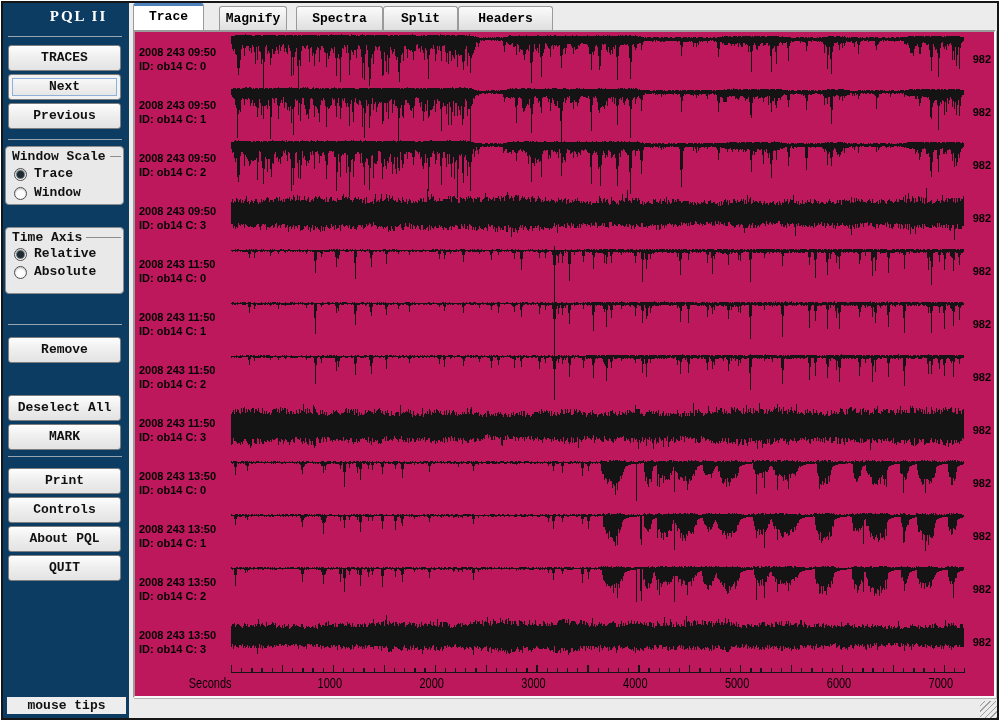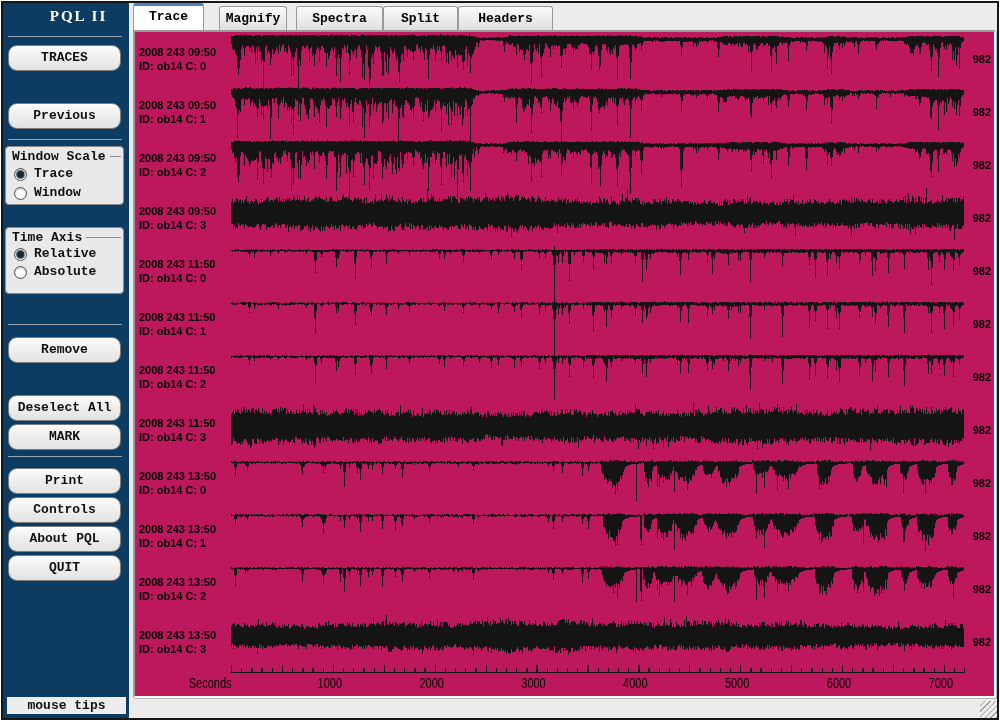--- a/index.html
+++ b/index.html
@@ -2,21 +2,21 @@
 <html><head>
 <meta charset="utf-8">
 <style>
   html,body{margin:0;padding:0;width:1000px;height:722px;overflow:hidden;background:#fff;}
   *{box-sizing:border-box;-webkit-font-smoothing:antialiased;}
   .win{position:absolute;left:1px;top:1px;width:998px;height:719px;border:2px solid #161616;background:#ececec;}
   .side{position:absolute;left:0;top:0;width:126px;height:715px;background:#0c3c61;}
   .title{position:absolute;left:0;top:5px;width:126px;text-align:center;color:#fff;
     font:bold 15px "Liberation Serif",serif;letter-spacing:2px;padding-left:25px;}
   .sep{position:absolute;left:5px;width:114px;height:0;border-top:1px solid #9aa4ad;}
-  .btn{position:absolute;left:5px;width:113px;height:26px;border:1px solid #7d7d7d;border-radius:9px;
+  .btn{position:absolute;left:5px;width:113px;height:26px;border:1px solid #7d7d7d;border-radius:3px;
     background:linear-gradient(#fdfdfd,#efefef 45%,#e3e3e3);color:#111;
     font:bold 13px "Liberation Mono",monospace;text-align:center;line-height:24px;
     box-shadow:inset 0 1px 0 #fff;}
   .btn.focus{box-shadow:inset 0 0 0 3px #f2f2f2, inset 0 0 0 4px #8fb1d9;}
   .grp{position:absolute;left:2px;width:119px;background:#e9e9e9;border:1px solid #8d8d8d;border-radius:4px;
     font:bold 13px "Liberation Mono",monospace;color:#111;}
   .grp .lab{position:absolute;left:6px;top:2px;white-space:nowrap;}
   .grp .lline{position:absolute;top:9px;right:2px;border-top:1px solid #8d8d8d;}
   .radio{position:absolute;left:8px;width:13px;height:13px;border-radius:50%;
     background:#fff;border:1px solid #4d4d4d;box-shadow:inset 0 1px 2px #bbb;}
@@ -41,20 +41,21 @@
   .grip{position:absolute;right:0;bottom:0;width:17px;height:17px;
     background:repeating-linear-gradient(135deg,transparent 0 3px,#9e9e9e 3px 4px);}
 </style>
 </head>
 <body>
 <div class="win">
   <div class="side">
     <div class="title">PQL II</div>
     <div class="sep" style="top:33px"></div>
     <div class="btn" style="top:42px">TRACES</div>
+    <div class="btn focus" style="top:71px">Next</div>
     <div class="btn" style="top:100px">Previous</div>
     <div class="sep" style="top:136px"></div>
     <div class="grp" style="top:143px;height:59px">
       <span class="lab">Window Scale</span>
         <span class="lline" style="left:104px"></span>
       <span class="radio on" style="top:21px"></span>
         <span class="rlab" style="top:19px">Trace</span>
       <span class="radio" style="top:40px"></span>
         <span class="rlab" style="top:38px">Window</span>
     </div>

